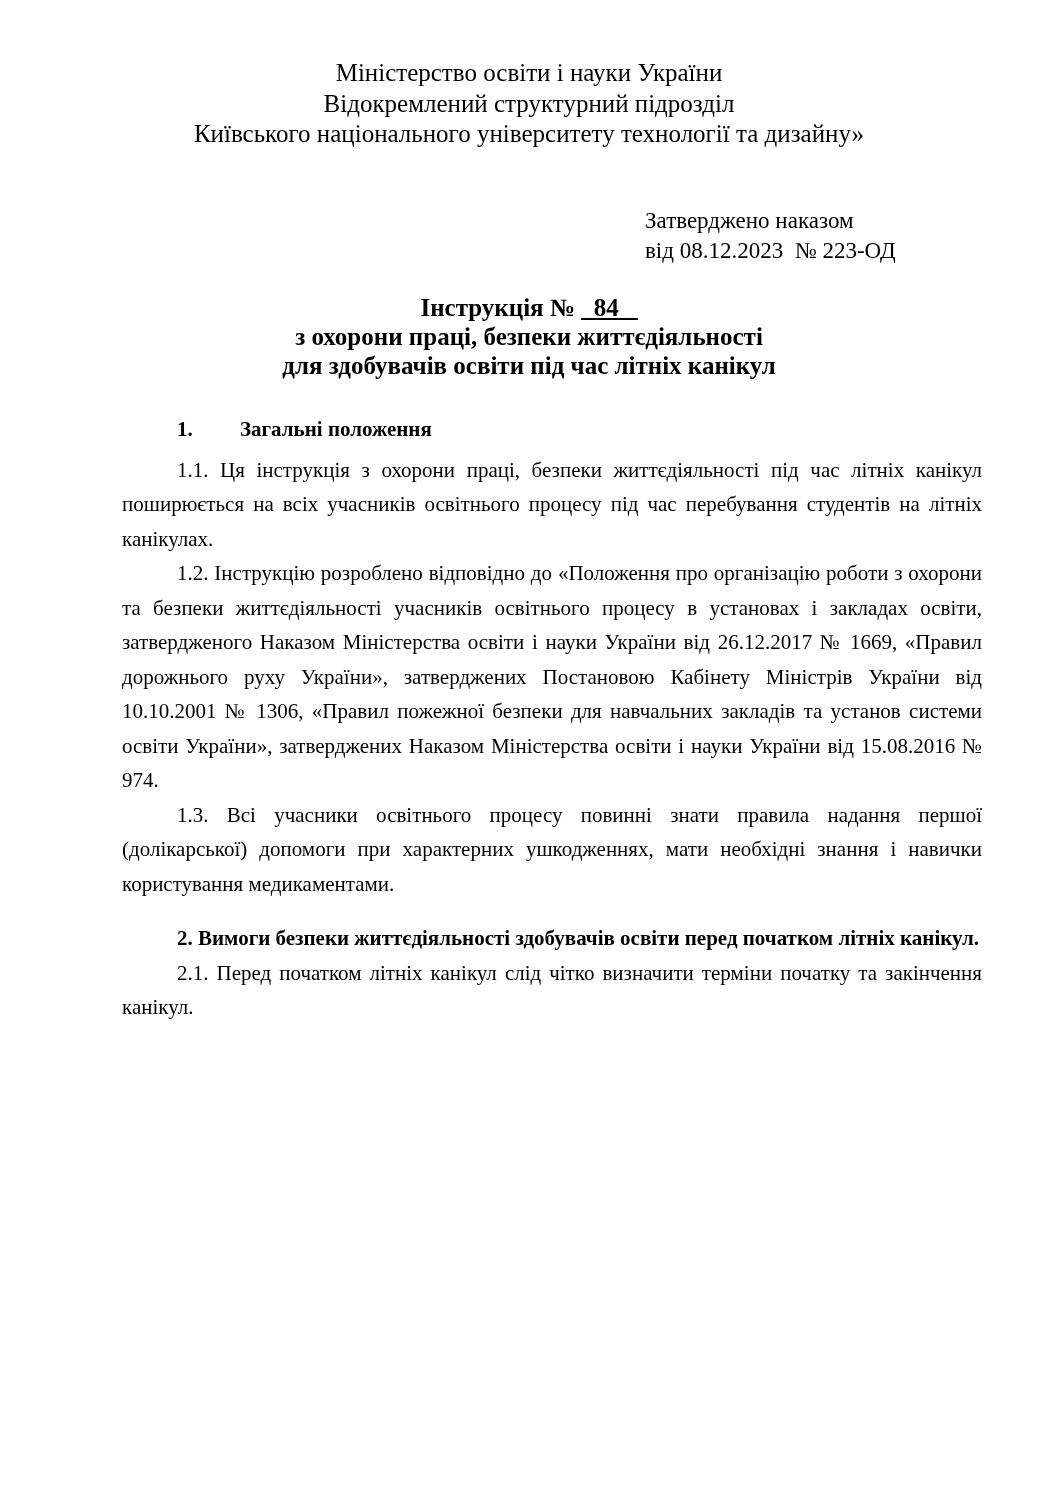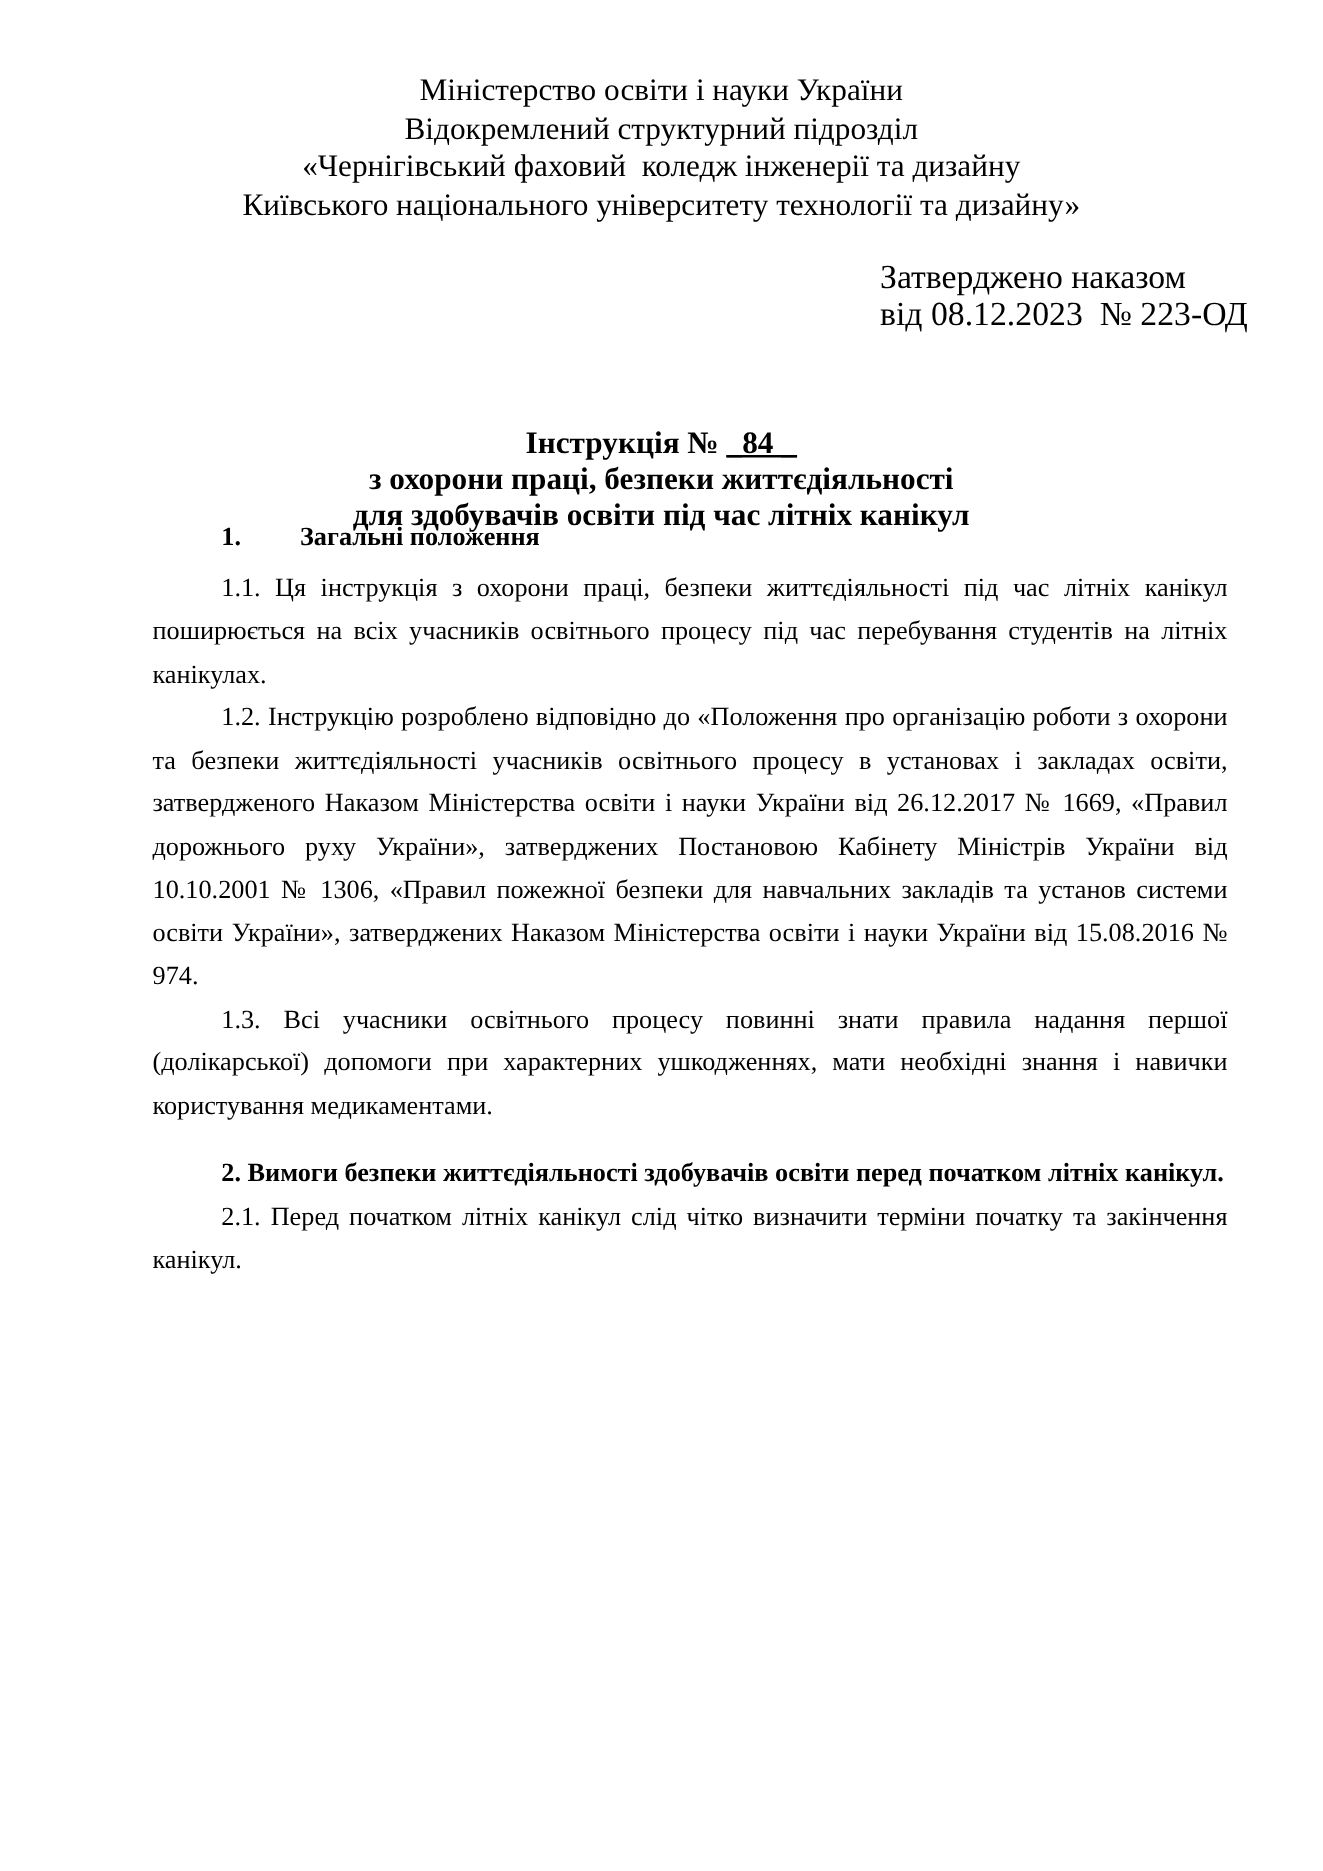--- a/index.html
+++ b/index.html
@@ -26,36 +26,35 @@
       top: 58px;
       left: 0;
       width: 1058px;
       text-align: center;
       font-size: 25px;
       line-height: 30.5px;
     }
     .header-block div { white-space: pre; }
     .approval {
       position: absolute;
-      left: 704px;
+      left: 645px;
       top: 206px;
-      font-size: 27px;
+      font-size: 23px;
       line-height: 30px;
     }
     .approval div { white-space: pre; }
     .title-block {
       position: absolute;
       top: 293px;
       left: 0;
       width: 1058px;
       text-align: center;
       font-size: 25px;
       font-weight: bold;
       line-height: 29px;
-      margin-top: 47px;
     }
     .title-block .num { text-decoration: underline; white-space: pre; }
     .body-text {
       position: absolute;
       left: 122px;
       width: 860px;
       top: 412px;
       font-size: 21px;
       line-height: 34.5px;
       text-align: justify;
@@ -77,21 +76,20 @@
     }
   </style>
 </head>
 <body>
 
 <div class="page">
 
   <div class="header-block">
     <div>Міністерство освіти і науки України</div>
     <div>Відокремлений структурний підрозділ</div>
-    <div>«Чернігівський фаховий  коледж інженерії та дизайну</div>
     <div>Київського національного університету технології та дизайну»</div>
   </div>
 
   <div class="approval">
     <div>Затверджено наказом</div>
     <div>від 08.12.2023  № 223-ОД</div>
   </div>
 
   <div class="title-block">
     <div><span>Інструкція № </span><span class="num">_84 _</span></div>

